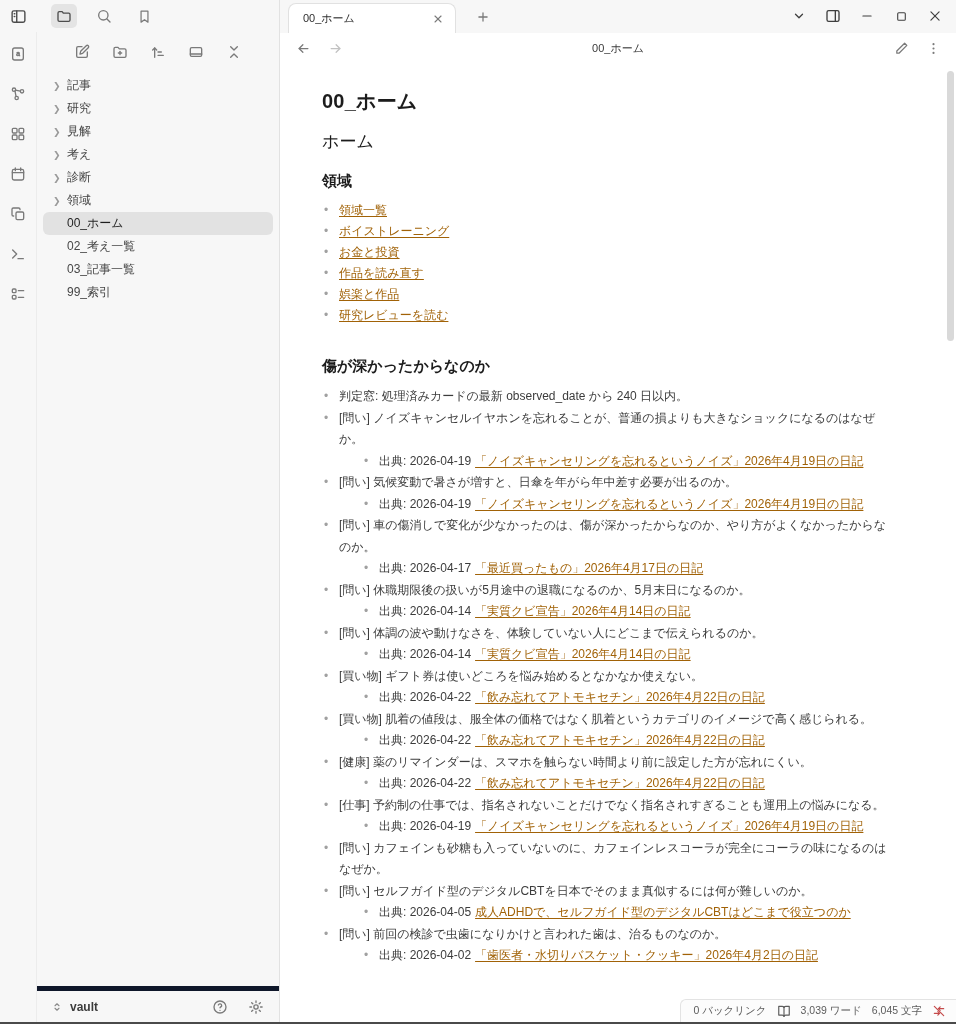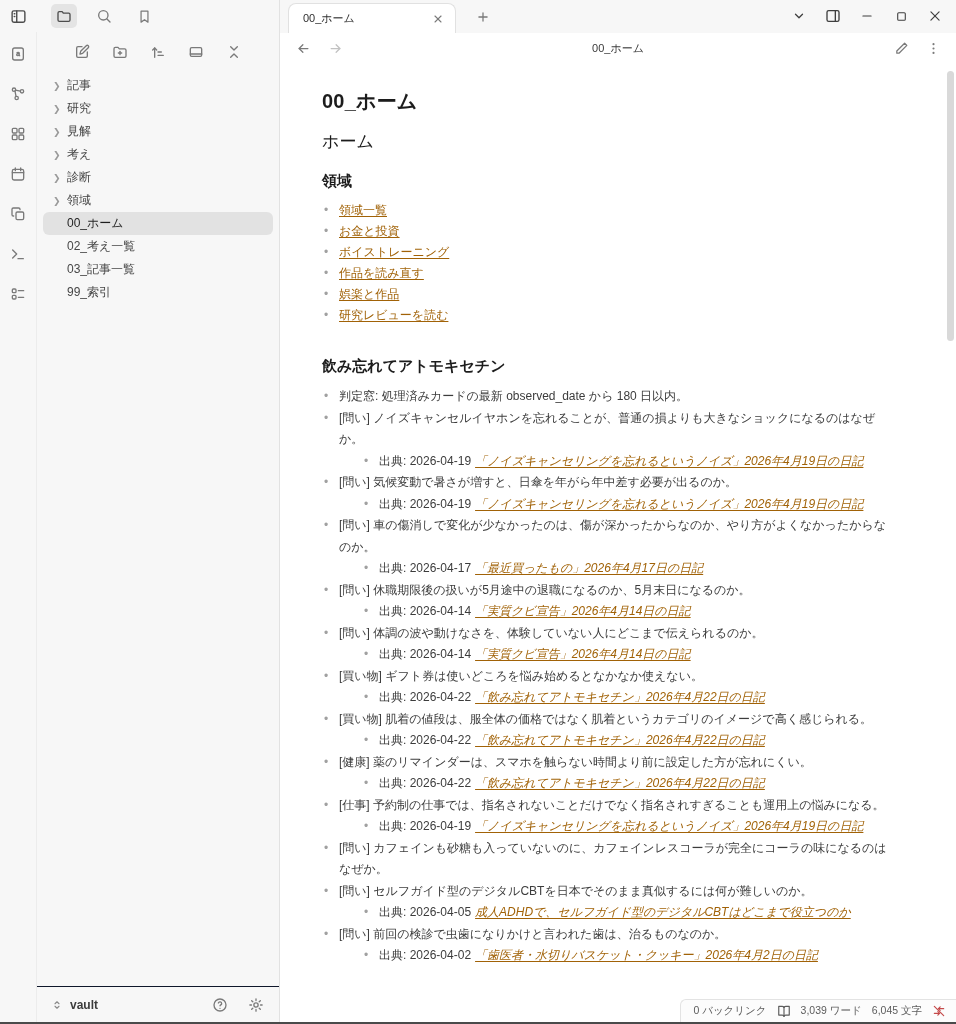--- a/index.html
+++ b/index.html
@@ -22,21 +22,21 @@
   .ic.dim { color:#7a7a7a; }
 
   .explorer { flex:1; display:flex; flex-direction:column; min-width:0; }
   .exp-toolbar { display:flex; justify-content:center; gap:12px; padding:8px 0 6px 0; }
   .tree { flex:1; padding:4px 6px 0 6px; font-size:12px; color:#464646; overflow:hidden; }
   .trow { display:flex; align-items:center; height:23px; padding-left:10px; border-radius:6px; cursor:default; }
   .trow .chev { width:14px; color:#9a9a9a; font-size:9px; }
   .trow.file { padding-left:24px; }
   .trow.selected { background:#e2e2e2; color:#1f1f1f; }
 
-  .vaultbar { height:36px; border-top:1px solid #0f172a; display:flex; align-items:center; padding:0 10px 0 14px; color:#5a5a5a; }
+  .vaultbar { height:36px; border-top:5px solid #0f172a; display:flex; align-items:center; padding:0 10px 0 14px; color:#5a5a5a; }
   .vault-switch { display:flex; align-items:center; gap:7px; font-size:12px; font-weight:bold; color:#3c3c3c; flex:1; }
   .vaultbar .right { display:flex; gap:10px; }
 
   
   .editor { flex:1; display:flex; flex-direction:column; background:#f7f7f7; min-width:0; position:relative; }
   .tabstrip { height:33px; display:flex; align-items:flex-end; padding-left:8px; }
   .tab { width:168px; height:30px; background:#fff; border:1px solid #e1e1e1; border-bottom:none; border-radius:8px 8px 0 0;
          display:flex; align-items:center; padding:0 8px 0 14px; font-size:11px; color:#2f2f2f; }
   .tab .tlabel { flex:1; }
   .newtab { margin-left:14px; margin-bottom:4px; }
@@ -55,21 +55,21 @@
   .doc h2 { font-size:15px; font-weight:bold; color:#1c1c1c; margin-top:19px; }
   .doc h2.spaced { margin-top:31px; }
   .doc ul { list-style:none; margin-top:9px; }
   .doc li { position:relative; padding-left:17px; font-size:12px; line-height:21px; color:#3c3c3c; }
   .doc li::before { content:"•"; position:absolute; left:2px; color:#a0a0a0; }
   .doc a { color:#a16207; text-decoration:underline; text-underline-offset:2px; cursor:pointer; }
   ul.recent { margin-top:10px; }
   ul.recent > li { line-height:21.5px; }
   ul.sub { margin-top:0; padding-left:23px; }
   ul.sub li { line-height:21.5px; }
-  ul.sub a { margin-left:4px;font-style:italic; }
+  ul.sub a { margin-left:4px; }
 
   .scrollthumb { position:absolute; right:2px; top:8px; width:7px; height:270px; background:#d9d9d9; border-radius:4px; }
 
   .statusbar { position:absolute; right:0; bottom:0; background:#fcfcfc; border:1px solid #e3e3e3; border-right:none; border-bottom:none;
                border-radius:6px 0 0 0; display:flex; align-items:center; gap:10px; padding:4px 10px 4px 12px; font-size:10.5px; color:#5c5c5c; }
   .statusbar .seg { display:flex; align-items:center; gap:4px; }
   .err { color:#c44a4a; }
 </style>
 </head>
 <body>
@@ -348,30 +348,30 @@
       </span>
     </div>
 
     <div class="content">
       <div class="doc">
         <h1 class="inline">00_ホーム</h1>
         <h1>ホーム</h1>
         <h2>領域</h2>
         <ul>
           <li><a>領域一覧</a></li>
+          <li><a>ボイストレーニング</a></li>
           <li><a>お金と投資</a></li>
-          <li><a>ボイストレーニング</a></li>
           <li><a>作品を読み直す</a></li>
           <li><a>娯楽と作品</a></li>
           <li><a>研究レビューを読む</a></li>
         </ul>
 
-        <h2 class="spaced">飲み忘れてアトモキセチン</h2>
+        <h2 class="spaced">傷が深かったからなのか</h2>
         <ul class="recent">
-          <li><span>判定窓: 処理済みカードの最新 observed_date から 180 日以内。</span></li>
+          <li><span>判定窓: 処理済みカードの最新 observed_date から 240 日以内。</span></li>
 
           <li><span>[問い] ノイズキャンセルイヤホンを忘れることが、普通の損よりも大きなショックになるのはなぜか。</span>
             <ul class="sub">
                 <li><span>出典: 2026-04-19</span><a>「ノイズキャンセリングを忘れるというノイズ」2026年4月19日の日記</a></li>
               </ul></li>
           <li><span>[問い] 気候変動で暑さが増すと、日傘を年がら年中差す必要が出るのか。</span>
             <ul class="sub">
                 <li><span>出典: 2026-04-19</span><a>「ノイズキャンセリングを忘れるというノイズ」2026年4月19日の日記</a></li>
               </ul></li>
           <li><span>[問い] 車の傷消しで変化が少なかったのは、傷が深かったからなのか、やり方がよくなかったからなのか。</span>

